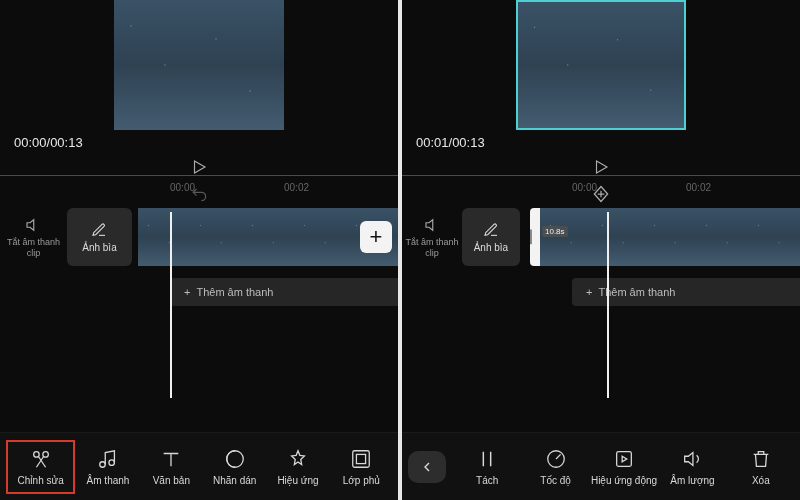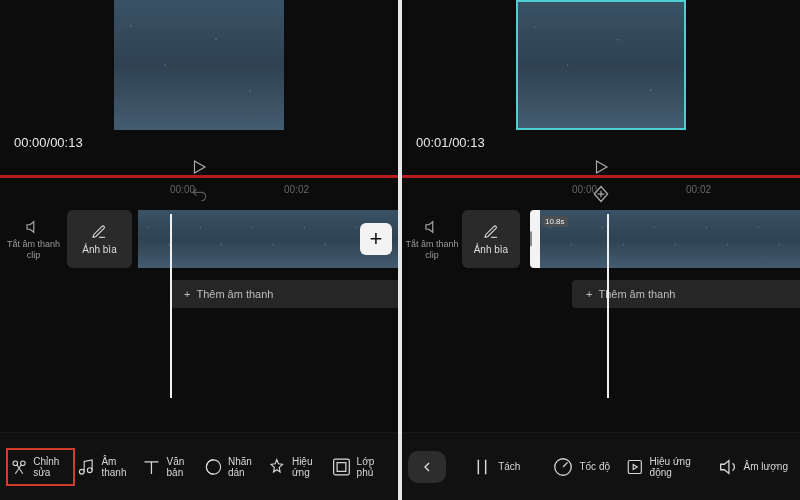--- a/index.html
+++ b/index.html
@@ -63,21 +63,21 @@
     align-items: center;
     justify-content: center;
     stroke: #c9c9c9;
     color: #c9c9c9;
     opacity: 0.85;
     margin: 0 6px;
   }
   .ctrl-icon.dim { opacity: 0.4; }
   .play-center { margin-left: auto; margin-right: auto; }
   .timeline-area {
-    border-top: 3px solid #b91c1c;
+    border-top: 1px solid #b91c1c;
     flex: 1;
     position: relative;
     overflow: hidden;
   }
   .time-ruler {
     height: 22px;
     display: flex;
     align-items: center;
     color: #666;
     font-size: 10px;
@@ -150,21 +150,21 @@
     display: flex;
     align-items: center;
     justify-content: center;
     color: #777;
     font-size: 12px;
     font-weight: bold;
   }
   .handle-l { left: 0; border-radius: 4px 0 0 4px; }
   .dur-badge {
     position: absolute;
-    top: 6px;
+    top: 18px;
     left: 12px;
     background: rgba(80,80,80,0.85);
     color: #eee;
     font-size: 8px;
     padding: 1px 3px;
     border-radius: 2px;
   }
   .add-btn {
     position: absolute;
     right: 6px;
@@ -206,20 +206,21 @@
     display: flex;
     align-items: center;
     padding: 0 6px;
     gap: 2px;
     overflow: hidden;
   }
   .tool {
     flex: 1;
     min-width: 54px;
     display: flex;
+    flex-direction: column;
     align-items: center;
     justify-content: center;
     gap: 5px;
     color: #d8d8d8;
     font-size: 10px;
   }
   .tool svg { stroke: #d8d8d8; fill: none; }
   .tool.highlight {
     border: 2px solid #d43b2a;
     padding: 6px 2px;
@@ -455,14 +456,20 @@
         </svg>
       <span>Hiệu ứng động</span>
     </div>
     <div class="tool">
       <svg width="22" height="22" viewBox="0 0 24 24" stroke-width="1.4">
           <path d="M4 9v6h4l5 4V5L8 9H4z"></path>
           <path d="M17 8a5 5 0 0 1 0 8"></path>
         </svg>
       <span>Âm lượng</span>
     </div>
+    <div class="tool">
+      <svg width="22" height="22" viewBox="0 0 24 24" stroke-width="1.4">
+          <path d="M4 7h16M9 7V4h6v3M6 7l1 13h10l1-13"></path>
+        </svg>
+      <span>Xóa</span>
+    </div>
   </div>
 </div>
 
 </body></html>

